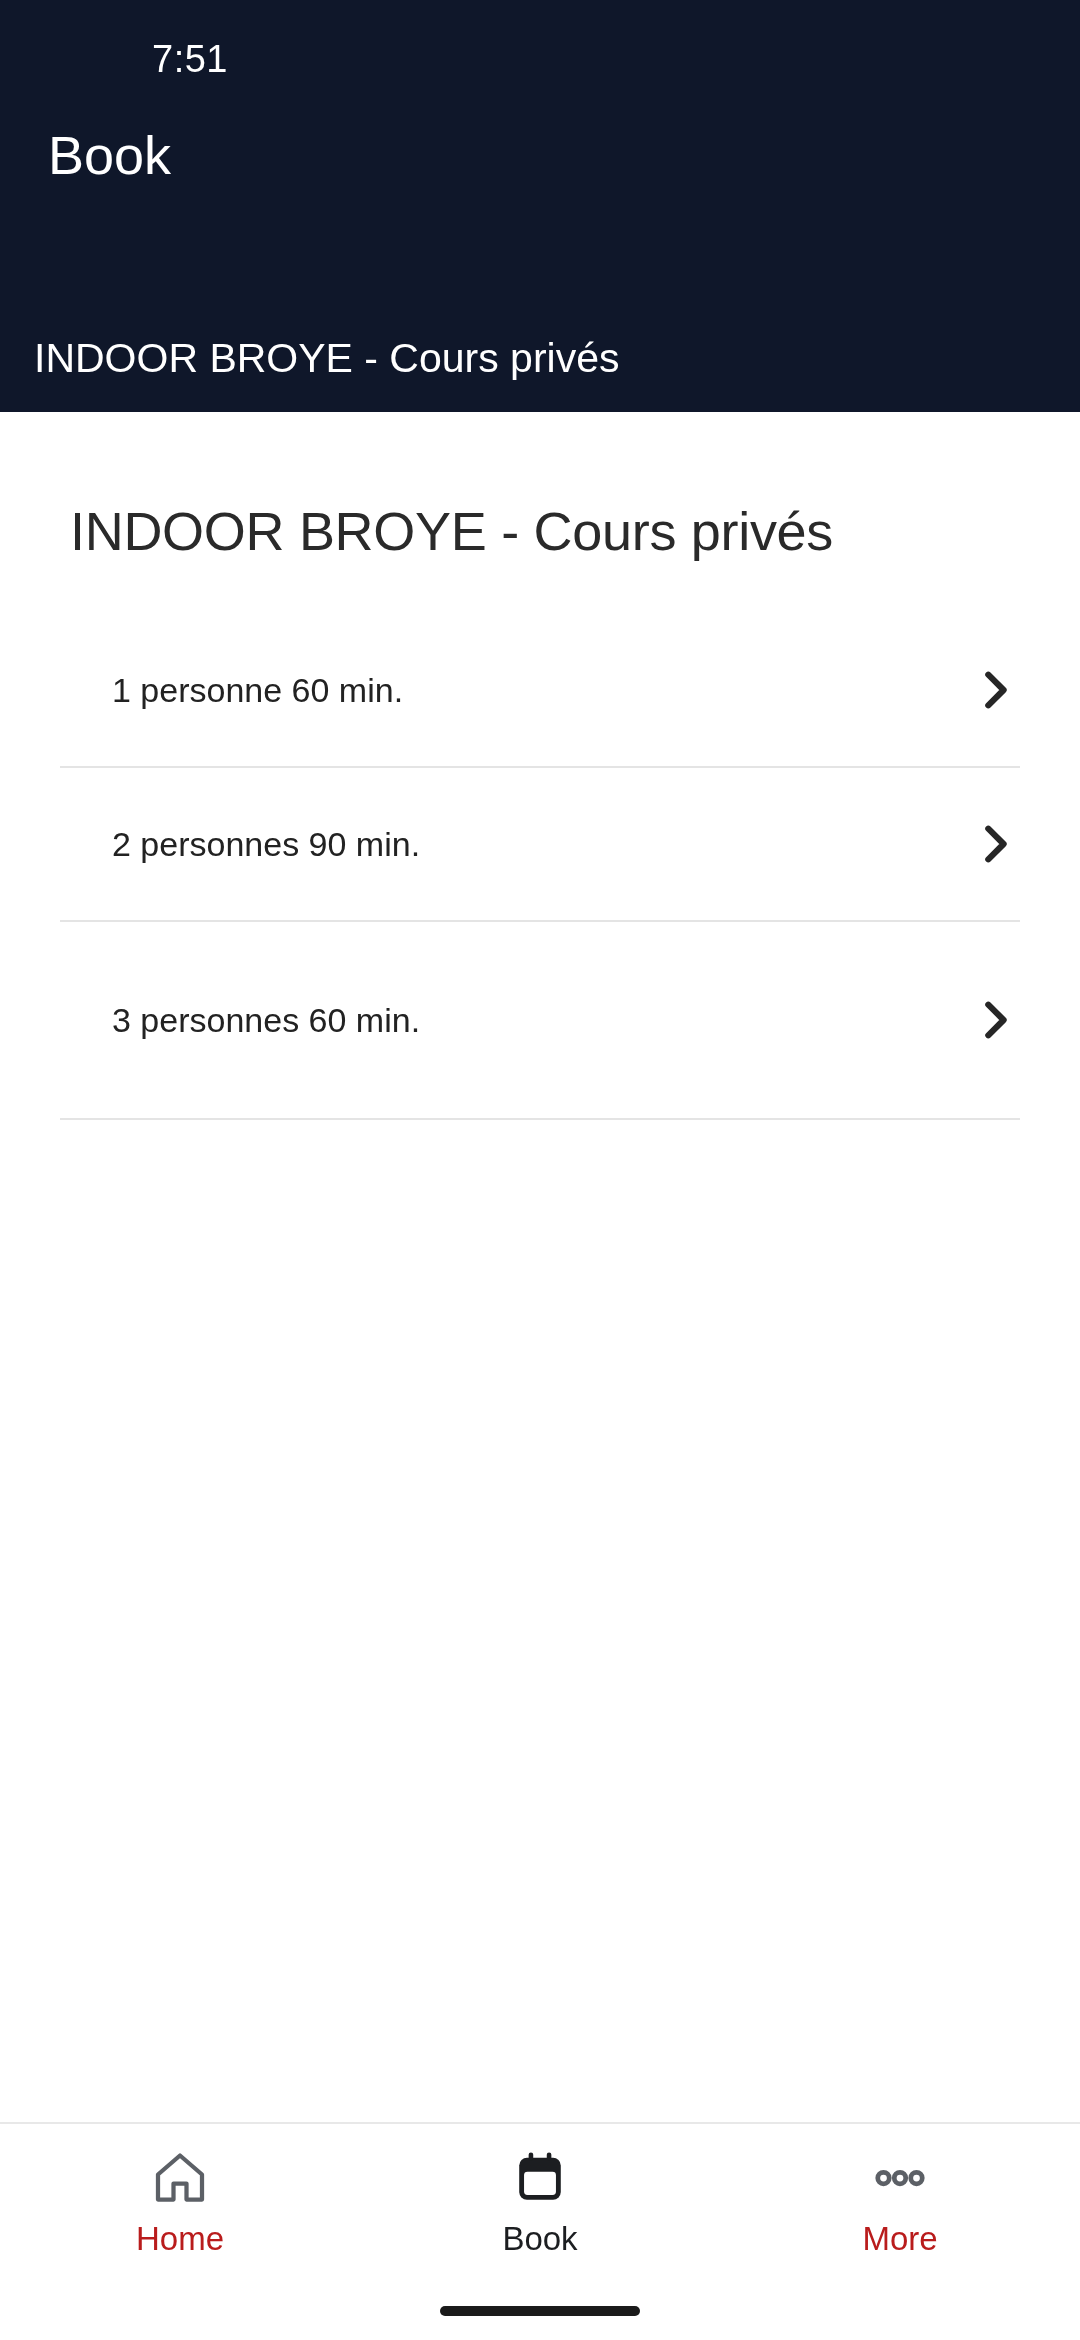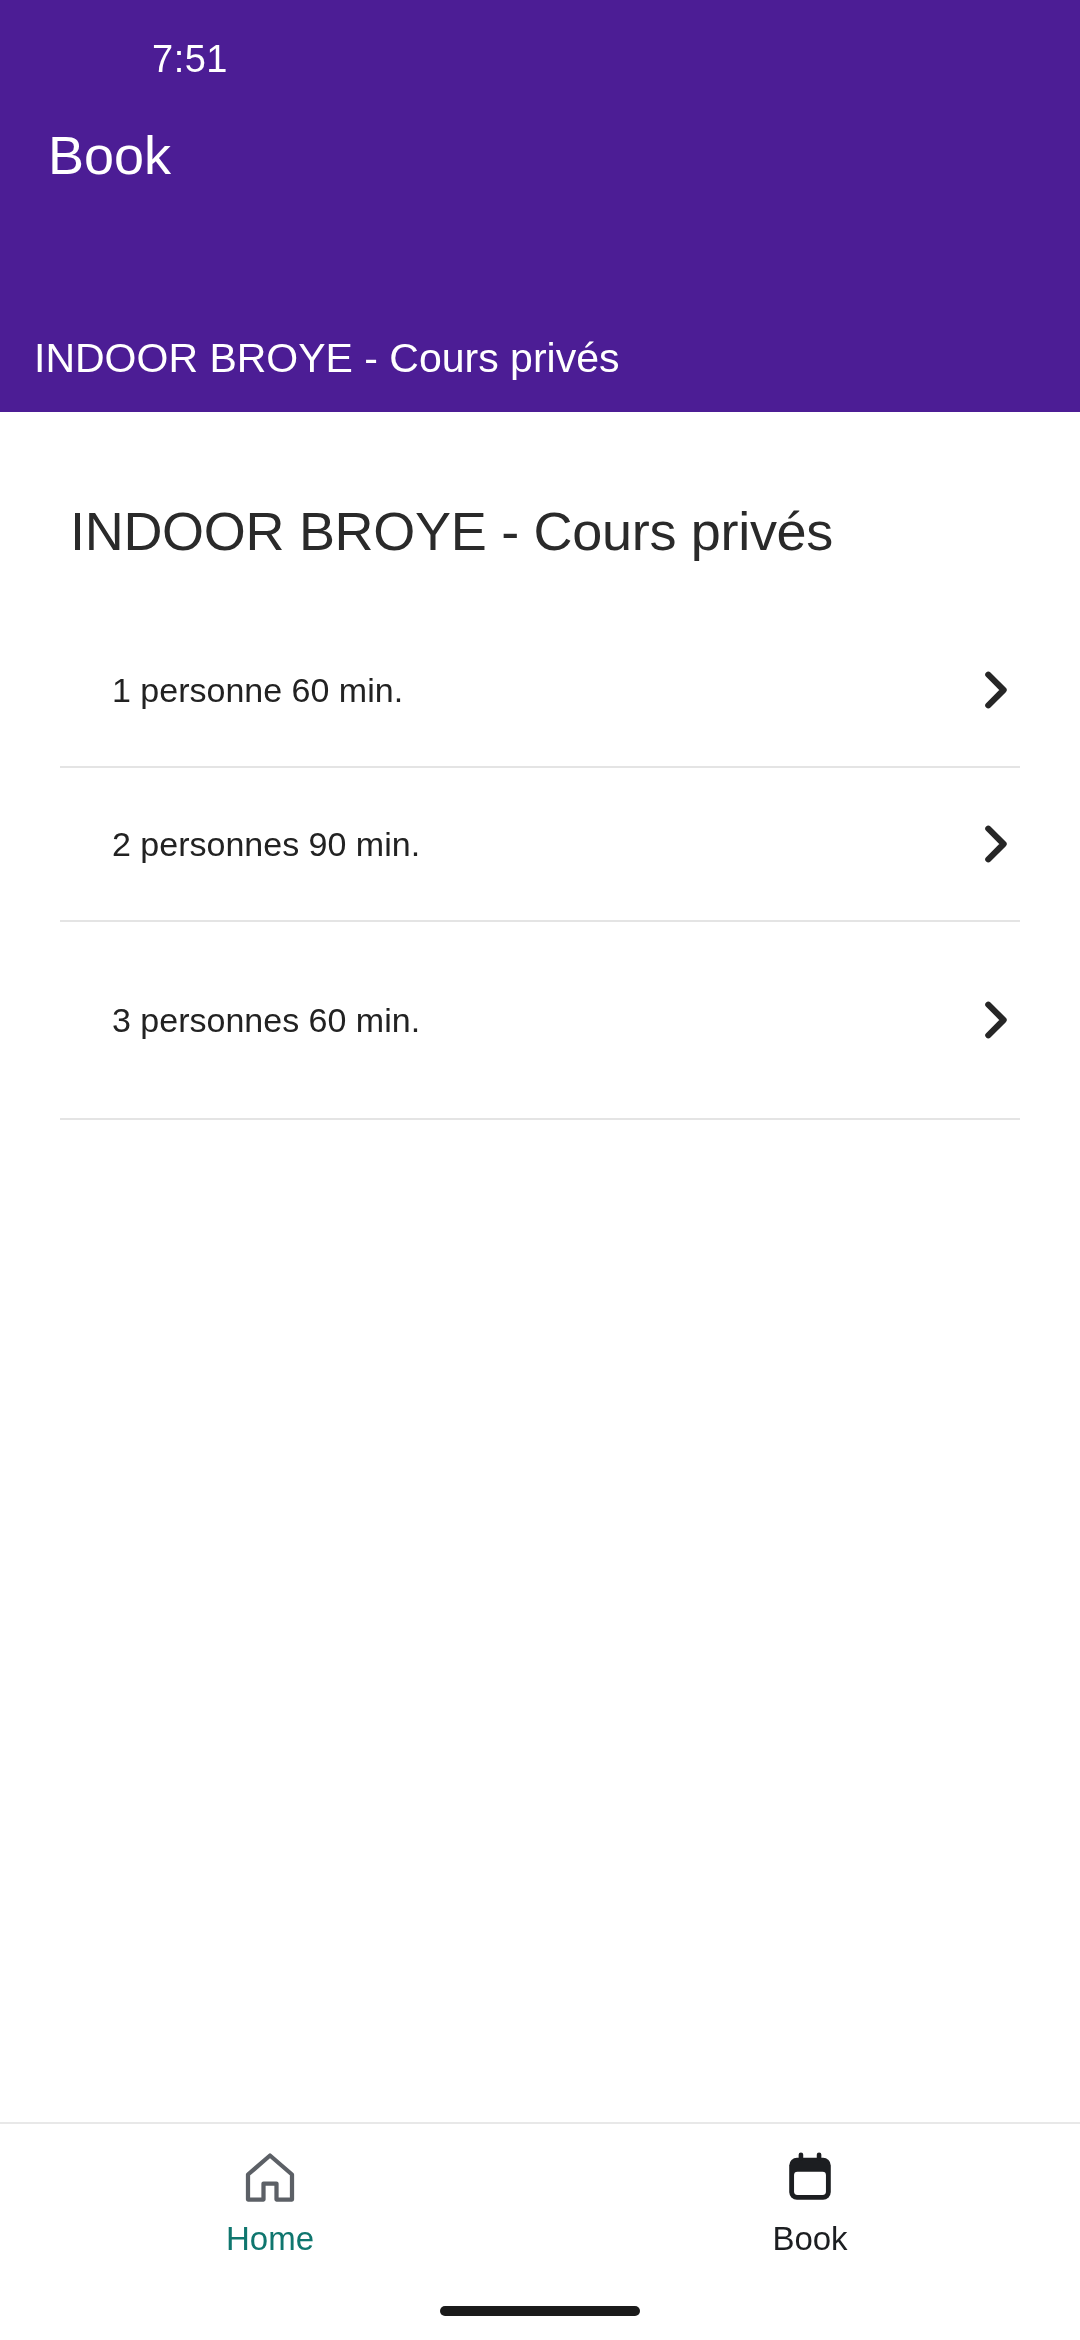--- a/index.html
+++ b/index.html
@@ -16,21 +16,21 @@
     position: relative;
     width: 1080px;
     height: 2340px;
     background: #ffffff;
     display: flex;
     flex-direction: column;
   }
 
   
   .header {
-    background: #4c1d95;
+    background: #0f172a;
     width: 100%;
     height: 412px;
     flex: 0 0 412px;
     position: relative;
   }
 
   .status-bar {
     height: 118px;
     display: flex;
     align-items: center;
@@ -148,21 +148,21 @@
     width: 64px;
     height: 64px;
     display: flex;
     align-items: center;
     justify-content: center;
   }
   .nav-icon svg { display: block; }
 
   .nav-label {
     font-size: 33px;
-    color: #0f766e;
+    color: #b91c1c;
     line-height: 1;
   }
   .nav-item.active .nav-label { color: #1C1E21; }
 
   .home-indicator-wrap {
     position: absolute;
     left: 0;
     bottom: 24px;
     width: 100%;
     display: flex;
@@ -251,20 +251,30 @@
           <rect x="5.4" y="9.4" width="13.2" height="9.6" rx="1.4" fill="#FFFFFF"></rect>
           <rect x="7.3" y="1.4" width="1.9" height="3.4" rx="0.95" fill="#1C1E21"></rect>
           <rect x="14.8" y="1.4" width="1.9" height="3.4" rx="0.95" fill="#1C1E21"></rect>
         </svg>
       </span>
       <span class="nav-label">Book</span>
     </div>
 
 
 
+    <div class="nav-item">
+      <span class="nav-icon">
+        <svg width="60" height="60" viewBox="0 0 24 24" fill="none" xmlns="http://www.w3.org/2000/svg">
+          <circle cx="5.4" cy="12" r="2.3" stroke="#5C6066" stroke-width="1.9"></circle>
+          <circle cx="12" cy="12" r="2.3" stroke="#5C6066" stroke-width="1.9"></circle>
+          <circle cx="18.6" cy="12" r="2.3" stroke="#5C6066" stroke-width="1.9"></circle>
+        </svg>
+      </span>
+      <span class="nav-label">More</span>
+    </div>
 
   </div>
 
   <div class="home-indicator-wrap">
     <div class="home-indicator"></div>
   </div>
 
 </div>
 
 </body></html>

